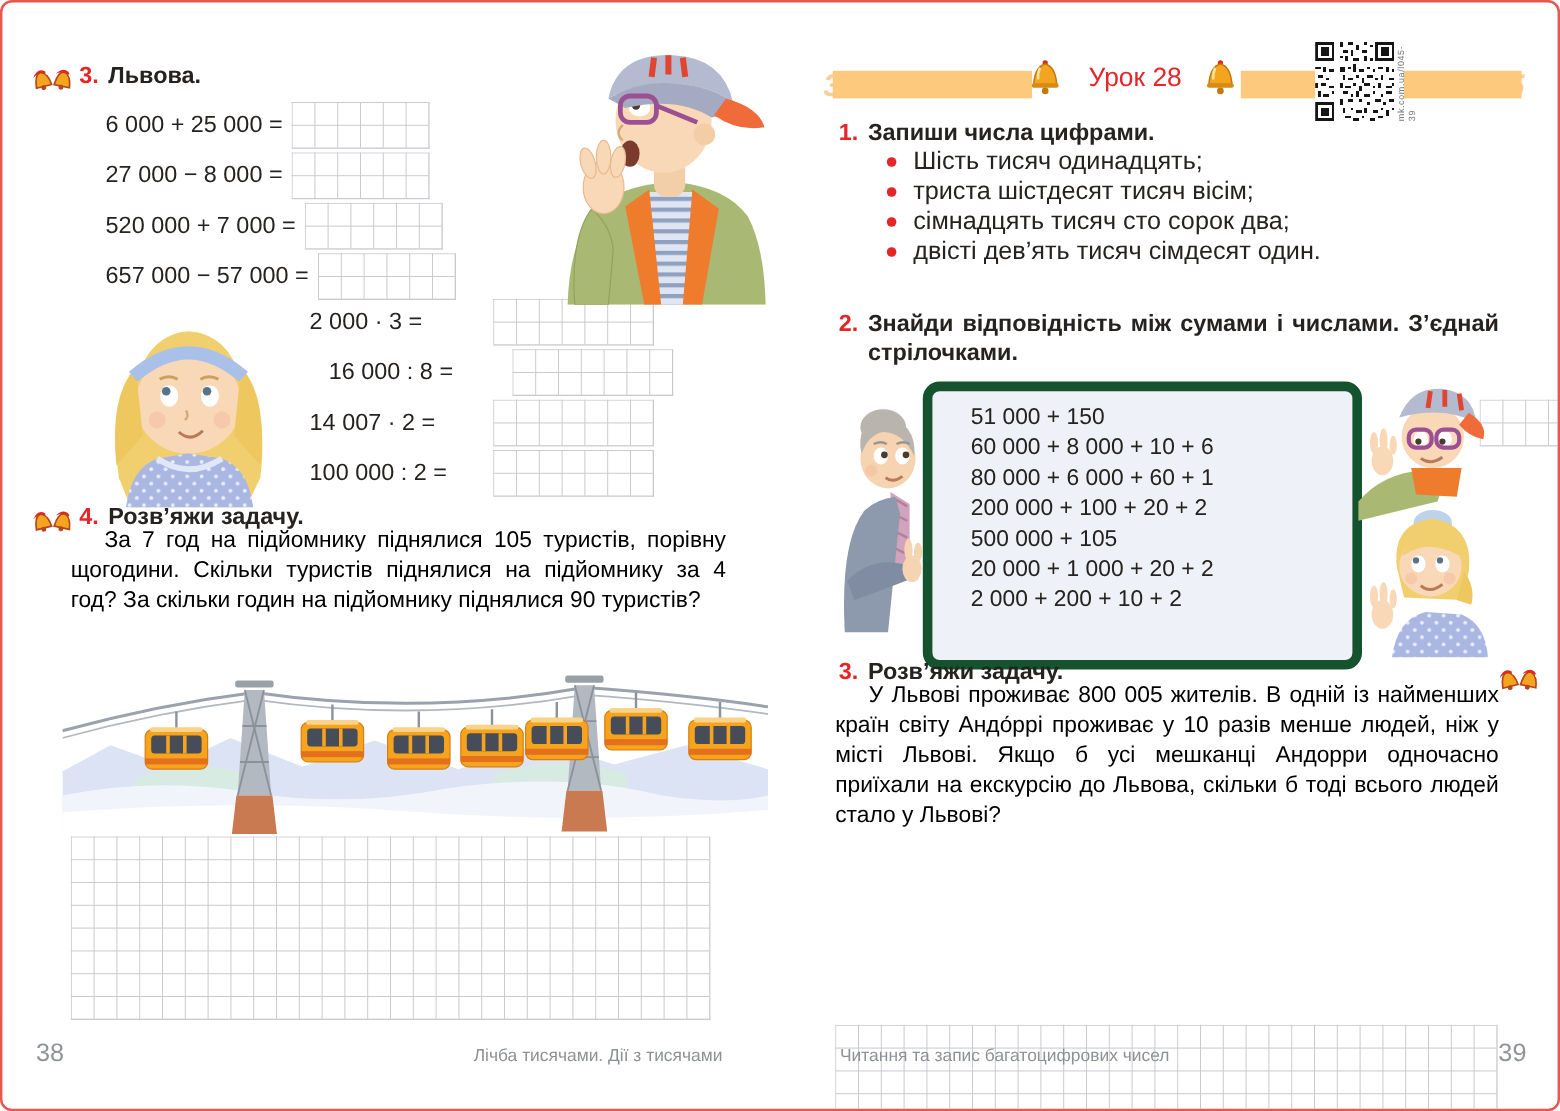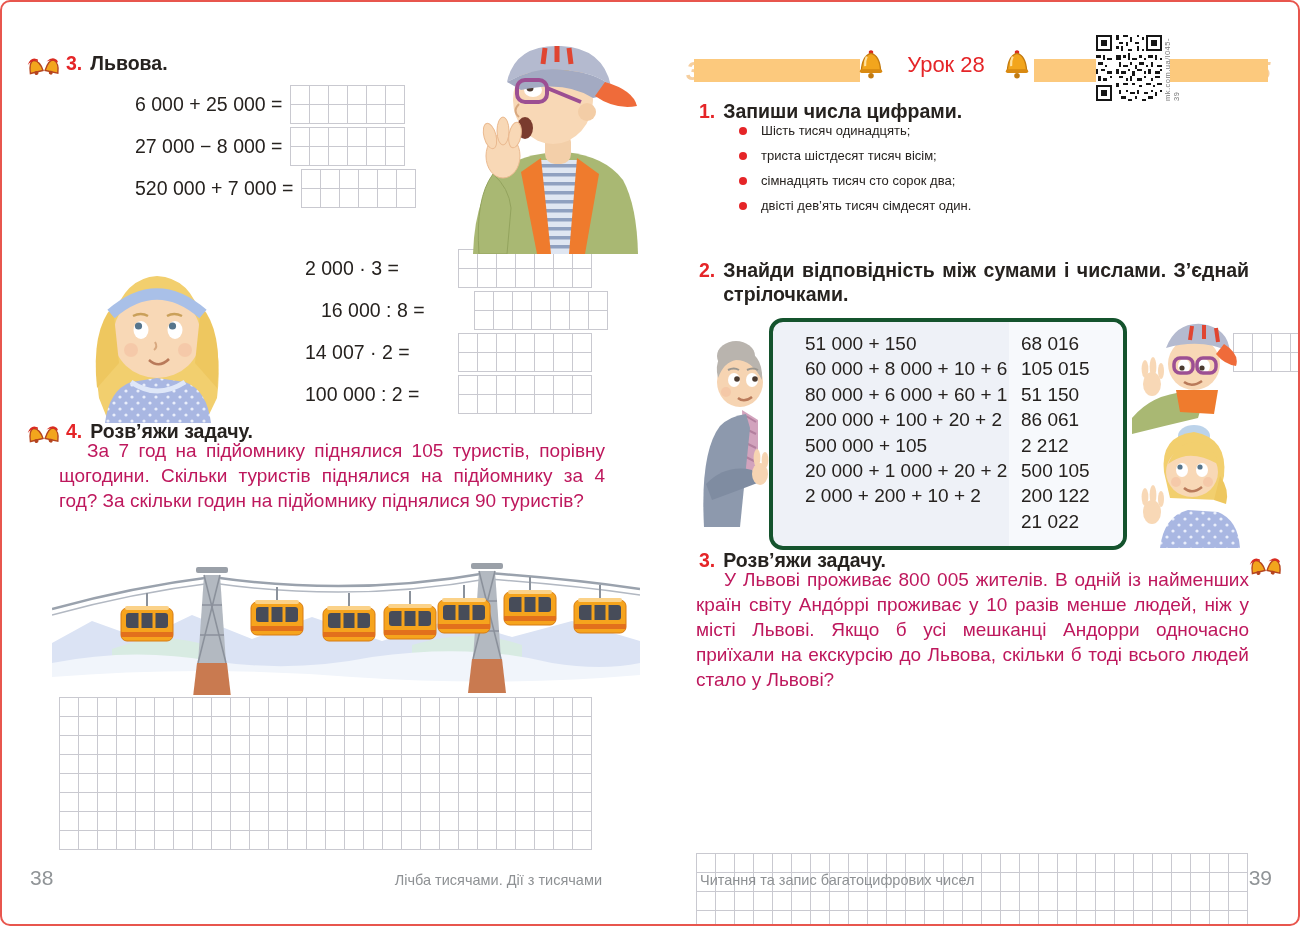--- a/index.html
+++ b/index.html
@@ -9,47 +9,47 @@
     overflow:hidden;
     font-family:"Liberation Sans", sans-serif;
     color:#26221f;
   }
   .abs{position:absolute;}
   
   .task-head{position:absolute;display:flex;align-items:flex-start;gap:8px;font-size:19.5px;font-weight:bold;line-height:24px;}
   .tnum{color:#e52528;font-weight:bold;}
   .ttitle{color:#26221f;}
   .ttitle.just{flex:1;text-align:justify;}
-  .body-text{position:absolute;font-size:19px;line-height:25px;text-align:justify;text-indent:28px;color:#be185d;}
+  .body-text{position:absolute;font-size:19px;line-height:25px;text-align:justify;text-indent:28px;color:#000000;}
   
   .grid{
     position:relative;display:inline-block;
     background-image:linear-gradient(#b7b7c1 1px, transparent 1px),
                      linear-gradient(90deg,#b7b7c1 1px, transparent 1px);
     background-size:19px 19px;
     border-right:1px solid #b7b7c1;border-bottom:1px solid #b7b7c1;
     opacity:.75;
   }
   
   .eq-row{position:absolute;display:flex;align-items:center;height:40px;font-size:19.5px;}
-  .eq-label{white-space:nowrap;margin-left:47px;}
+  .eq-label{white-space:nowrap;}
   .eq-row .grid{margin-left:8px;width:114px;height:38px;}
   .eq-row.eq-b .eq-label{width:145px;}
   .eq-row.eq-b .grid{width:133px;}
   
-  .bullet-row{position:absolute;display:flex;align-items:center;font-size:13px;}
+  .bullet-row{position:absolute;display:flex;align-items:center;font-size:21px;}
   .bullet-dot{width:8px;height:8px;border-radius:50%;background:#e52528;margin-right:14px;flex:none;}
   
   .banner-seg{position:absolute;top:57px;height:23px;background:#fcc97d;}
   .lesson-badge{position:absolute;top:50px;width:112px;text-align:center;font-size:22px;font-weight:normal;color:#e52528;}
   .flourish{position:absolute;top:54px;font-size:26px;font-style:italic;font-weight:bold;color:#f0a851;opacity:.55;}
   .qr-caption{position:absolute;writing-mode:vertical-rl;transform:rotate(180deg);font-size:7.5px;color:#777;letter-spacing:.5px;}
   
   .match-box{position:absolute;left:767px;top:316px;width:350px;height:224px;background:#eef1f7;
-    border:4px solid #14532d;border-radius:14px;display:flex;overflow:hidden;}
+    border:8px solid #14532d;border-radius:14px;display:flex;overflow:hidden;}
   .sums-col{flex:1;padding:11px 0 0 32px;}
   .nums-col{width:102px;background:#f7f9fc;padding:11px 0 0 12px;}
   .match-row{height:25.4px;font-size:19px;white-space:nowrap;}
   
   .pagenum{position:absolute;font-size:21px;font-weight:normal;color:#909497;}
   .footer-topic{position:absolute;font-size:14.5px;color:#8e9194;}
   svg{display:block;}
 </style>
 </head>
 <body>
@@ -122,20 +122,24 @@
   <div class="eq-row" style="left:86px;top:82px">
     <span class="eq-label">6 000 + 25 000 =</span>
     <span class="grid"></span>
   </div>
   <div class="eq-row" style="left:86px;top:124px">
     <span class="eq-label">27 000 − 8 000 =</span>
     <span class="grid"></span>
   </div>
   <div class="eq-row" style="left:86px;top:166px">
     <span class="eq-label">520 000 + 7 000 =</span>
+    <span class="grid"></span>
+  </div>
+  <div class="eq-row" style="left:86px;top:208px">
+    <span class="eq-label">657 000 − 57 000 =</span>
     <span class="grid"></span>
   </div>
 
   <div class="eq-row eq-b" style="left:256px;top:246px">
     <span class="eq-label">2 000 · 3 =</span>
     <span class="grid"></span>
   </div>
   <div class="eq-row eq-b" style="left:272px;top:288px">
     <span class="eq-label">16 000 : 8 =</span>
     <span class="grid"></span>
@@ -298,30 +302,20 @@
   <div class="match-box">
     <div class="sums-col">
       <div class="match-row">51 000 + 150</div>
       <div class="match-row">60 000 + 8 000 + 10 + 6</div>
       <div class="match-row">80 000 + 6 000 + 60 + 1</div>
       <div class="match-row">200 000 + 100 + 20 + 2</div>
       <div class="match-row">500 000 + 105</div>
       <div class="match-row">20 000 + 1 000 + 20 + 2</div>
       <div class="match-row">2 000 + 200 + 10 + 2</div>
     </div>
-    <div class="nums-col">
-      <div class="match-row">68 016</div>
-      <div class="match-row">105 015</div>
-      <div class="match-row">51 150</div>
-      <div class="match-row">86 061</div>
-      <div class="match-row">2 212</div>
-      <div class="match-row">500 105</div>
-      <div class="match-row">200 122</div>
-      <div class="match-row">21 022</div>
-    </div>
   </div>
 
   
   <svg class="abs" style="left:694px;top:330px" width="88" height="195" viewBox="0 0 88 195">
     <ellipse cx="40" cy="24" rx="19" ry="15" fill="#b9b4ae"></ellipse>
     <ellipse cx="44" cy="50" rx="23" ry="25" fill="#f6d4b2"></ellipse>
     <path d="M22 46 Q16 22 40 14 Q68 20 66 48 Q56 28 40 28 Q28 30 22 46 Z" fill="#b9b4ae"></path>
     <ellipse cx="38" cy="48" rx="6" ry="7" fill="#fff"></ellipse>
       <circle cx="41" cy="47" r="2.8" fill="#4a3a30"></circle>
     <ellipse cx="56" cy="48" rx="6" ry="7" fill="#fff"></ellipse>

